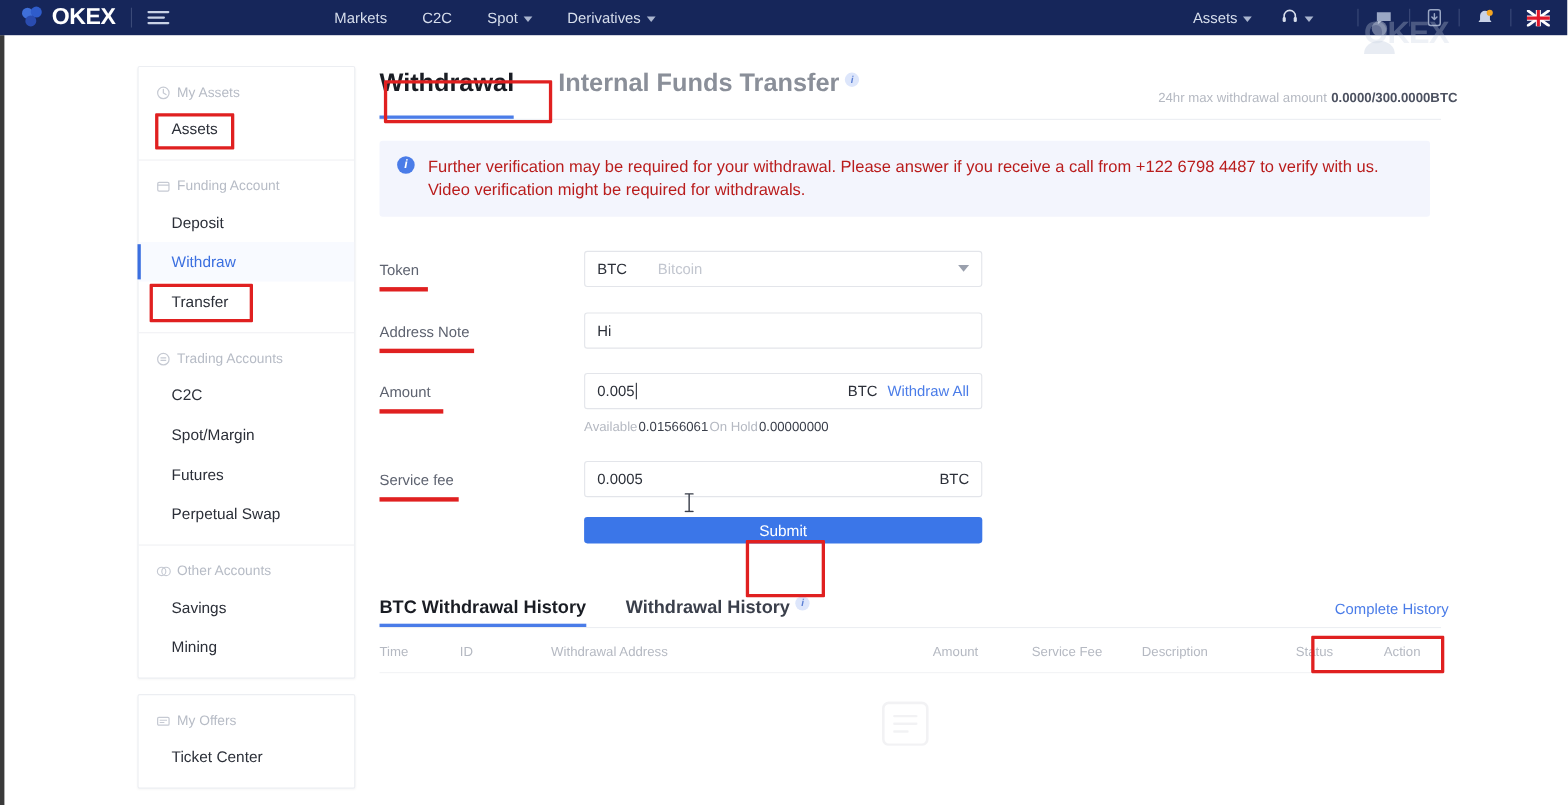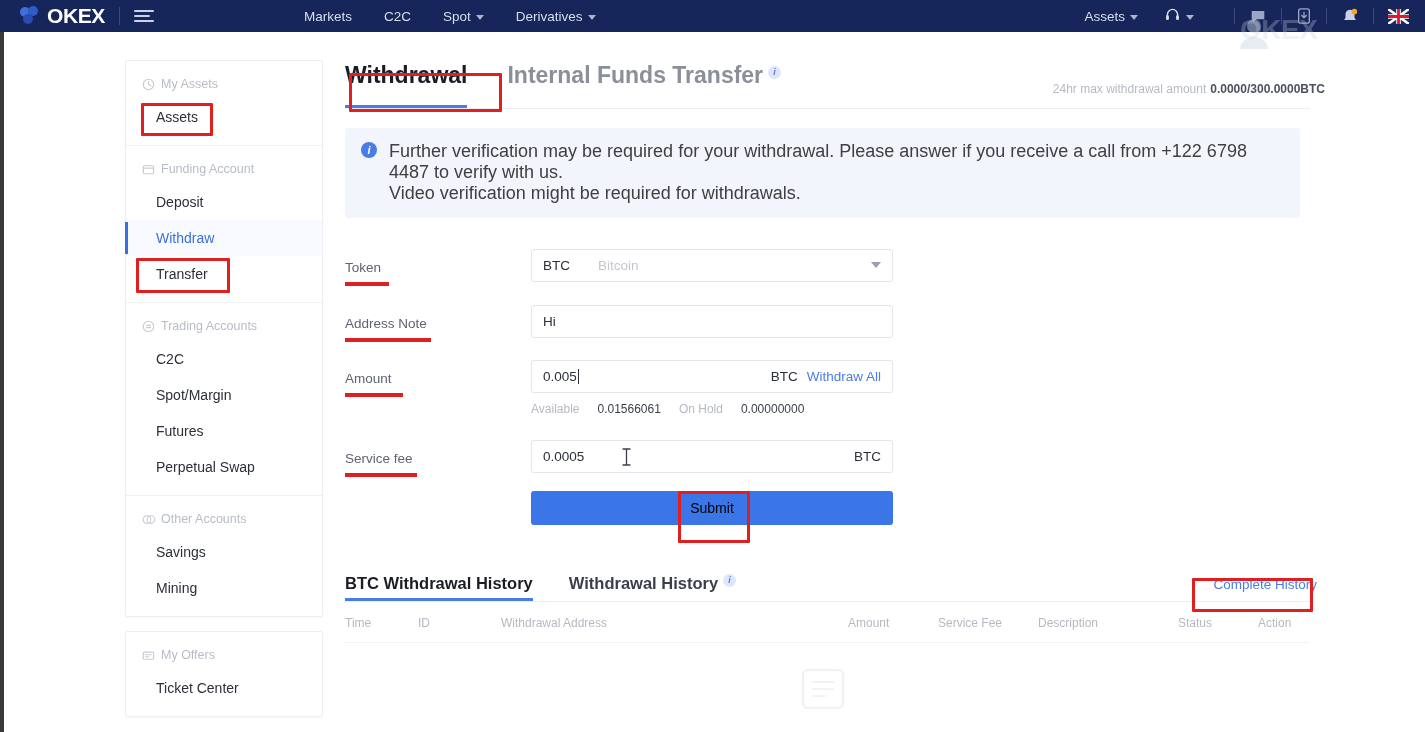--- a/index.html
+++ b/index.html
@@ -121,21 +121,21 @@
 
   .alert {
     margin-top: 19px; width: 955px; background: #f3f5fd; border-radius: 3px;
     padding: 13px 16px 14px 16px; display: flex; gap: 12px;
   }
   .alert-ic {
     flex: 0 0 16px; width: 16px; height: 16px; border-radius: 50%;
     background: #4a7ce8; color: #fff; font-size: 11px; font-weight: bold;
     text-align: center; line-height: 16px; font-style: italic; margin-top: 1px;
   }
-  .alert-txt { font-size: 18px; color: #404040; line-height: 21px; }
+  .alert-txt { font-size: 15px; color: #b91c1c; line-height: 21px; }
 
   
   #form { margin-top: 31px; position: relative; }
   .frow { display: flex; align-items: flex-start; margin-bottom: 0; position: relative; }
   .flabel-wrap { width: 186px; flex: 0 0 186px; padding-top: 9px; }
   .flabel { font-size: 13.5px; color: #5e6370; display: inline-block; }
   .red-underline { display: block; width: 44px; height: 4px; background: #e02020; margin-top: 6px; }
   .red-underline.w58 { width: 58px; }
   .red-underline.w86 { width: 86px; }
   .red-underline.w72 { width: 72px; }
@@ -158,28 +158,28 @@
     color: #4a7ce8; font-size: 13.5px; cursor: pointer; margin-left: 9px; white-space: nowrap;
   }
   .addr-book {
     position: absolute; left: 572px; top: 9px; font-size: 13.5px; color: #6e8fd8; cursor: pointer;
   }
   .amount-cursor {
     display: inline-block; width: 1px; height: 15px; background: #2b2f38;
     vertical-align: -2px; margin-left: 1px;
   }
   .balrow {
-    margin-top: 9px; font-size: 12px; display: flex; align-items: center; gap: 18px;
+    margin-top: 9px; font-size: 12px; display: flex; align-items: center; gap: 1px;
   }
   .bal-k { color: #b5b9c2; }
   .bal-v { color: #3a3f4b; }
 
   #submit {
-    margin-top: 18px; width: 362px; height: 34px; background: #3b76e8;
-    border: none; border-radius: 3px; color: #000000; font-size: 14px;
+    margin-top: 18px; width: 362px; height: 24px; background: #3b76e8;
+    border: none; border-radius: 3px; color: #ffffff; font-size: 14px;
     font-family: "Liberation Sans", sans-serif; cursor: pointer;
     display: flex; align-items: center; justify-content: center;
   }
 
   
   #ibeam {
     position: absolute; left: 622px; top: 448px; width: 9px; height: 18px; z-index: 30;
     pointer-events: none;
   }
 

